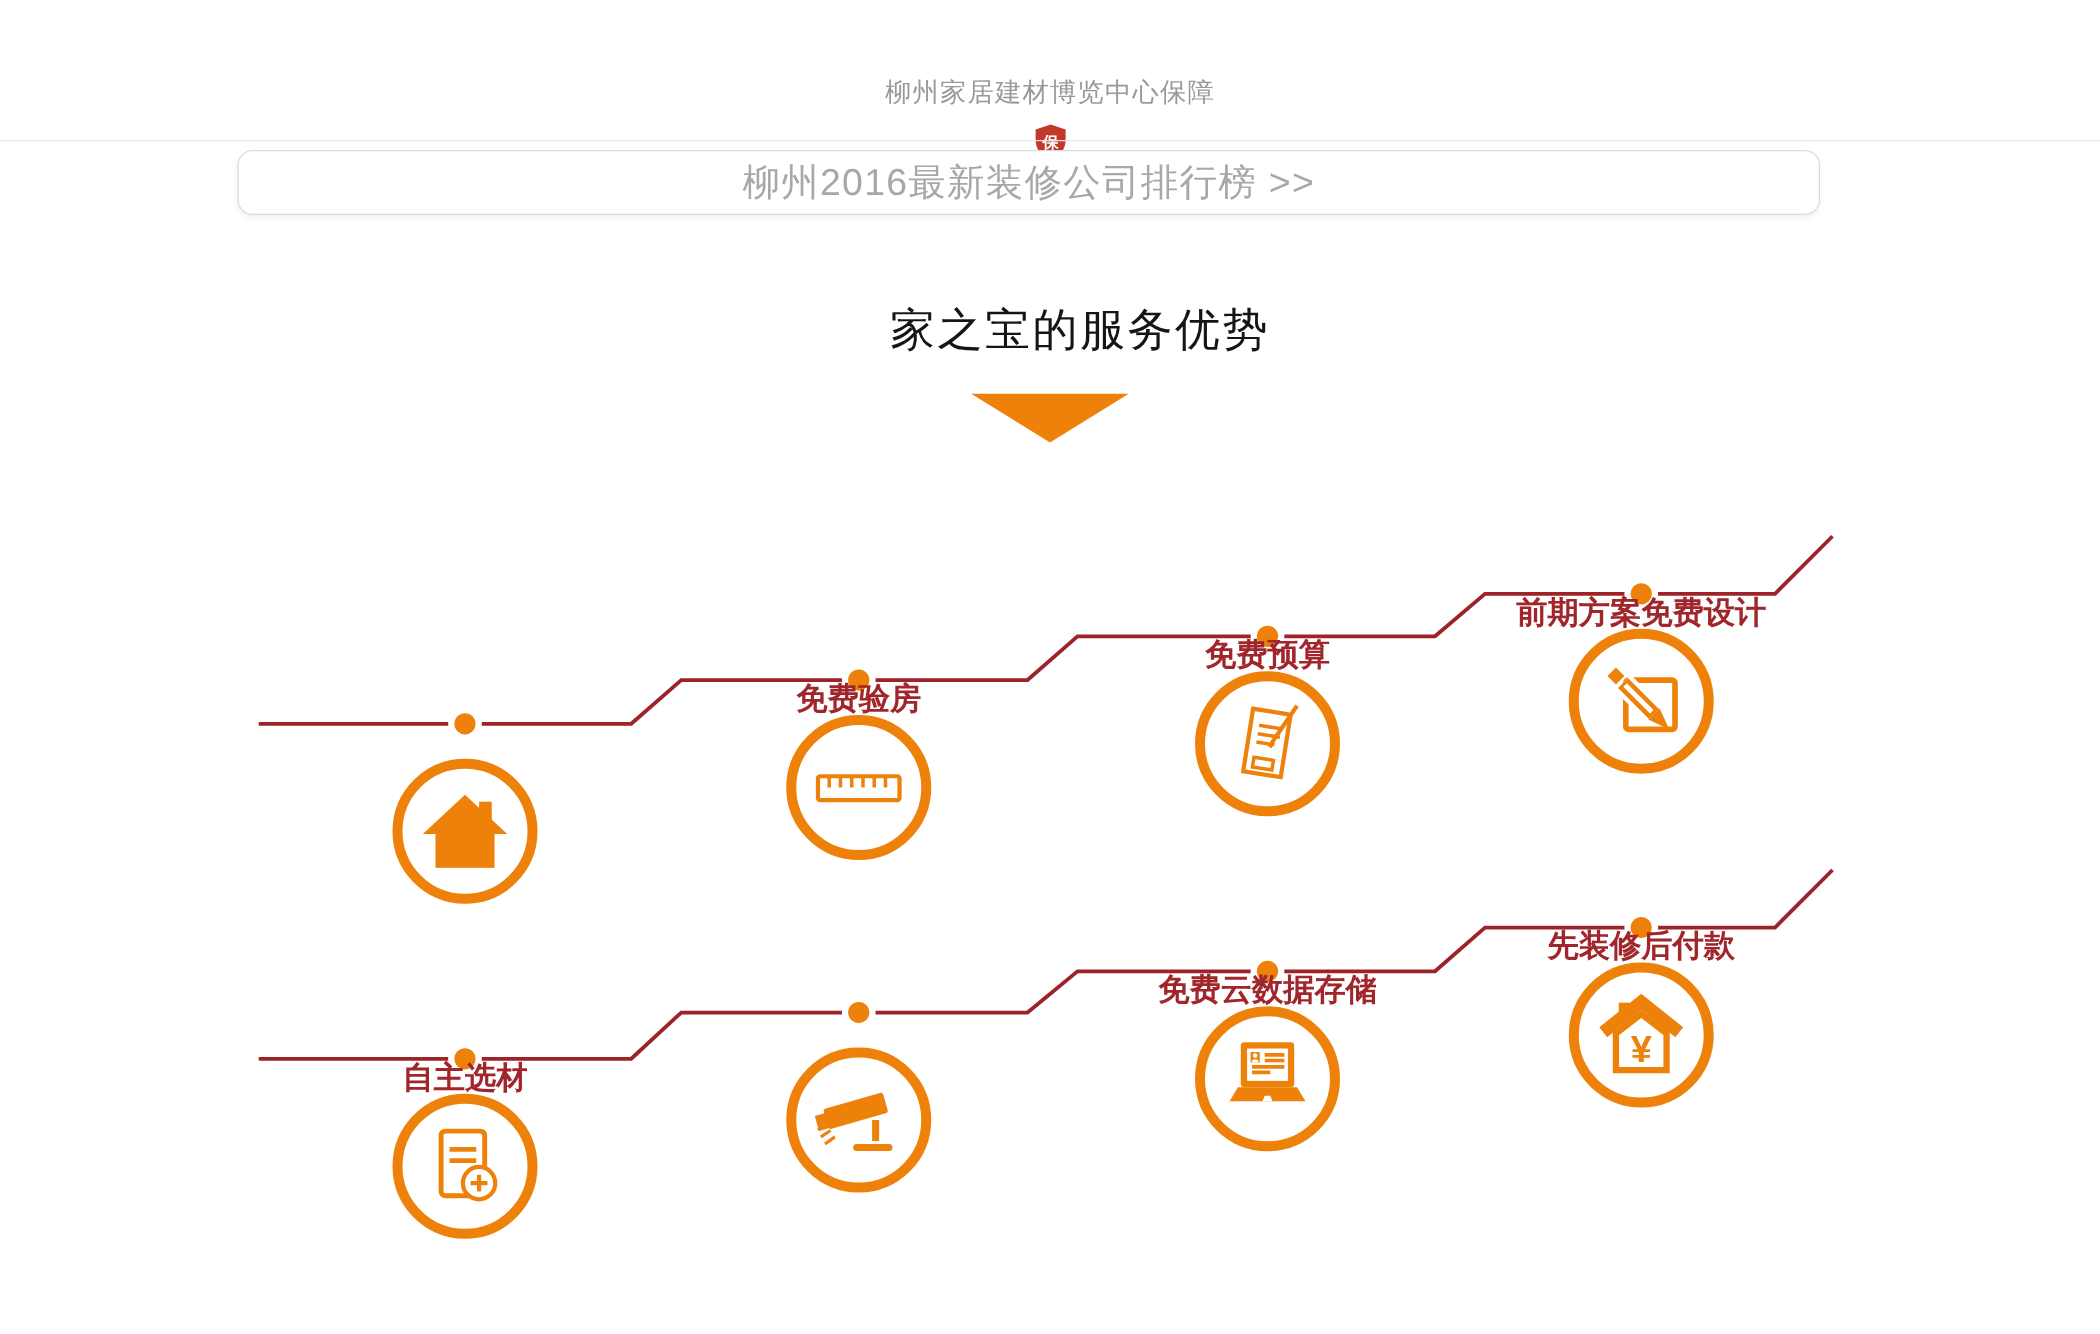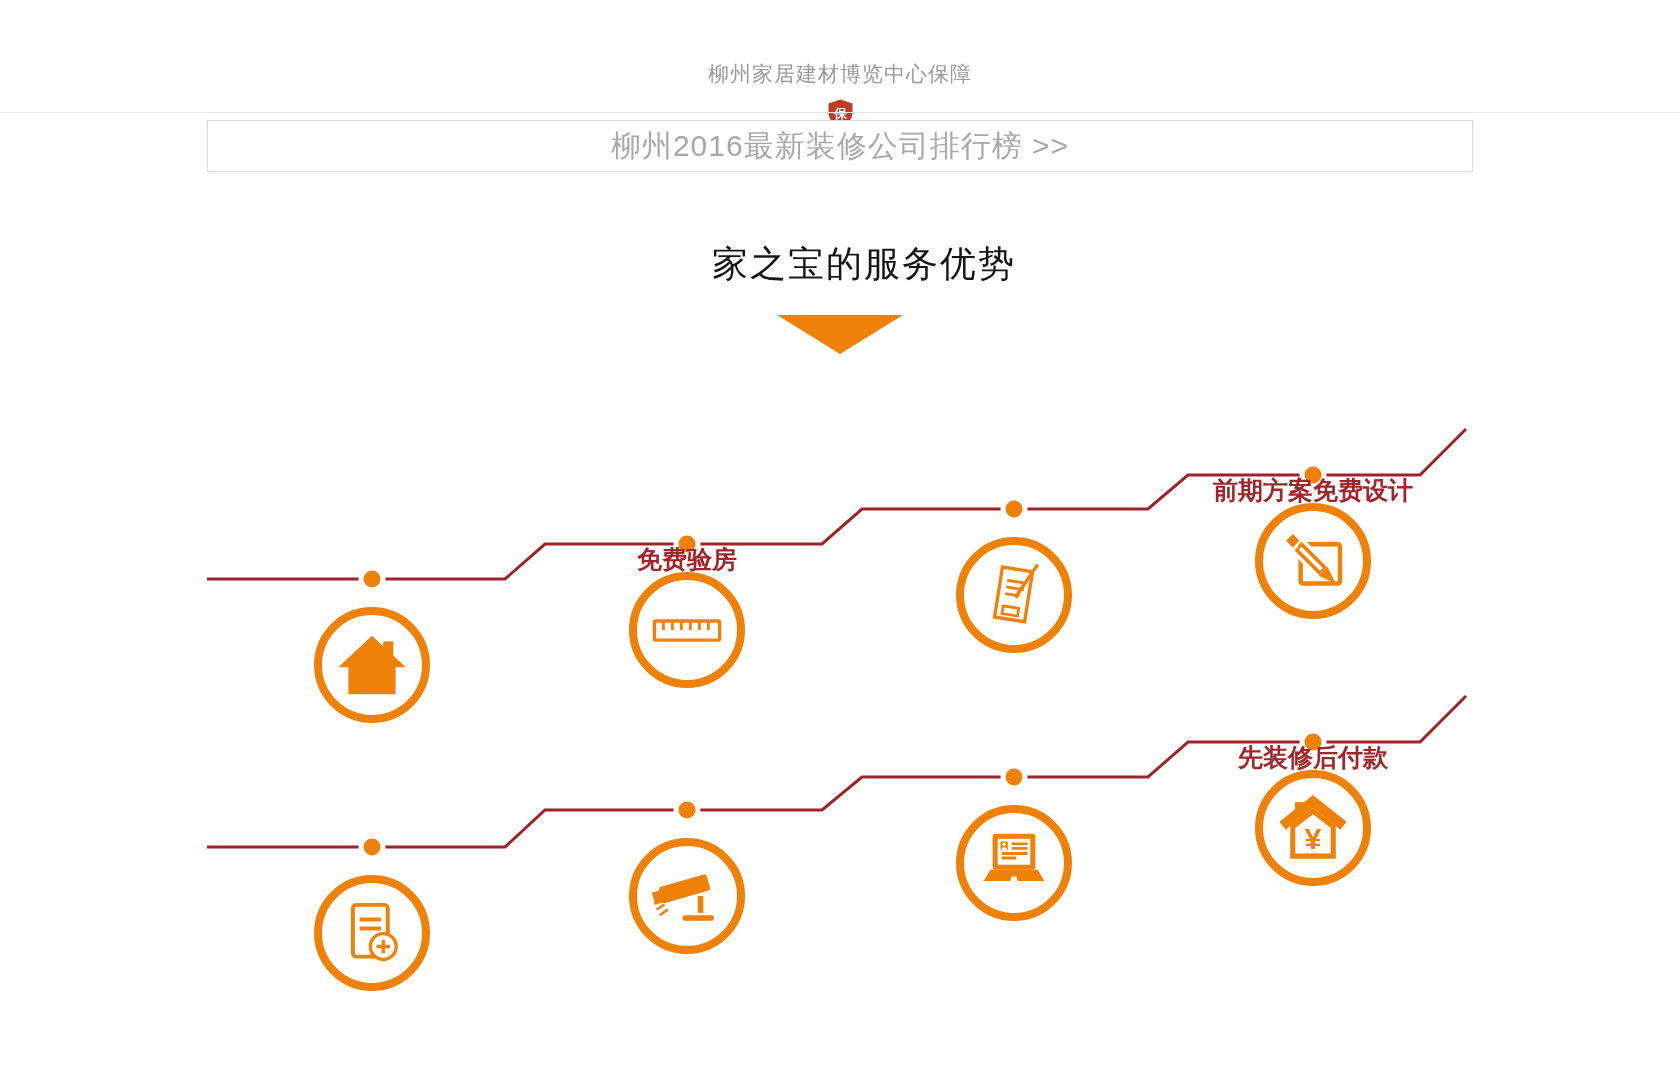--- a/index.html
+++ b/index.html
@@ -6,22 +6,22 @@
   body{font-family:"Liberation Sans","DejaVu Sans",sans-serif;}
   #canvas{position:relative;width:1680px;height:1067px;background:#fff;overflow:hidden;margin:0 auto;}
 
   
   .hdr{position:absolute;top:60px;left:0;width:100%;display:flex;justify-content:center;align-items:center;gap:10px;flex-direction:column;}
   .hdr-text{font-size:21px;color:#999999;letter-spacing:1px;}
   .hdr-badge{width:27px;height:32px;display:block;}
 
   
   .hairline{position:absolute;top:112px;left:0;width:100%;height:1px;background:#e7e7e7;}
-  .banner{position:absolute;left:207px;top:120px;width:1264px;height:50px;background:#fff;
-          border:1px solid #dcdcdc;border-radius:0;box-shadow:0 2px 4px rgba(0,0,0,.06);
+  .banner{position:absolute;left:190px;top:120px;width:1264px;height:50px;background:#fff;
+          border:1px solid #dcdcdc;border-radius:12px;box-shadow:0 2px 4px rgba(0,0,0,.06);
           display:flex;align-items:center;justify-content:center;cursor:pointer;}
   .banner-text{font-size:30px;color:#a8a8a8;letter-spacing:1px;white-space:nowrap;}
 
   
   .sec-title{position:absolute;top:240px;left:0;width:100%;text-align:center;
              font-size:36px;color:#151515;letter-spacing:2px;font-weight:500;margin-left:24px;}
   .tri{position:absolute;top:315px;left:777px;width:0;height:0;
        border-left:63px solid transparent;border-right:63px solid transparent;
        border-top:39px solid #ee8109;}
 
@@ -87,20 +87,21 @@
   </div>
 
   <div class="flow-label" style="left:437px;top:504px">免费验房</div>
   <div class="flow-circle" style="left:629px;top:572px">
     <svg class="icon-svg" viewBox="0 0 64 64">
       <rect x="3" y="24" width="58" height="17" rx="1.5" fill="none" stroke="#ee8109" stroke-width="3"></rect>
       <path d="M11 24 v8 M19 24 v8 M27 24 v8 M35 24 v8 M43 24 v8 M51 24 v8" stroke="#ee8109" stroke-width="2.5" fill="none"></path>
     </svg>
   </div>
 
+  <div class="flow-label" style="left:764px;top:469px">免费预算</div>
   <div class="flow-circle" style="left:956px;top:537px">
     <svg class="icon-svg" viewBox="0 0 64 64">
       <g transform="rotate(9 32 32)" fill="none" stroke="#ee8109">
         <rect x="18" y="9" width="27" height="45" stroke-width="3"></rect>
         <path d="M24 20 h16 M24 26 h16 M24 32 h13" stroke-width="2.5"></path>
         <rect x="24" y="43" width="14" height="7" stroke-width="2.5"></rect>
       </g>
       <path d="M53 5 L36 30 l-2.5 4.5" fill="none" stroke="#ee8109" stroke-width="3"></path>
     </svg>
   </div>
@@ -110,20 +111,21 @@
     <svg class="icon-svg" viewBox="0 0 64 64">
       <rect x="21" y="17" width="35" height="35" rx="2" fill="none" stroke="#ee8109" stroke-width="4"></rect>
       <path d="M19 19 L41 41" stroke="#ffffff" stroke-width="16" fill="none"></path>
       <path d="M19 19 L41 41" stroke="#ee8109" stroke-width="10" fill="none"></path>
       <path d="M20.5 20.5 L39.5 39.5" stroke="#ffffff" stroke-width="3.5" fill="none"></path>
       <polygon points="8,14 14,8 20,14 14,20" fill="#ee8109"></polygon>
       <polygon points="45,37 52,52 37,45" fill="#ee8109"></polygon>
     </svg>
   </div>
 
+  <div class="flow-label" style="left:122px;top:807px">自主选材</div>
   <div class="flow-circle" style="left:314px;top:875px">
     <svg class="icon-svg" viewBox="0 0 64 64">
       <rect x="15" y="7" width="31" height="46" rx="3" fill="none" stroke="#ee8109" stroke-width="3.5"></rect>
       <path d="M21 20 h19 M21 28 h19" stroke="#ee8109" stroke-width="3.5" fill="none"></path>
       <circle cx="42" cy="44" r="11.5" fill="#ffffff" stroke="#ee8109" stroke-width="3"></circle>
       <path d="M36 44 h12 M42 38 v12" stroke="#ee8109" stroke-width="3" fill="none"></path>
     </svg>
   </div>
 
   <div class="flow-circle" style="left:629px;top:838px">
@@ -131,20 +133,21 @@
       <g transform="rotate(-16 30 26)" fill="#ee8109">
         <rect x="8" y="18" width="44" height="15" rx="2"></rect>
         <rect x="1" y="21" width="9" height="11"></rect>
       </g>
       <path d="M3 39 l6 -4 M5 44 l7 -4.5 M8 49 l7 -5" stroke="#ee8109" stroke-width="2.2" fill="none"></path>
       <path d="M44 32 v15" stroke="#ee8109" stroke-width="5" fill="none"></path>
       <rect x="28" y="49" width="28" height="5" rx="2.5" fill="#ee8109"></rect>
     </svg>
   </div>
 
+  <div class="flow-label" style="left:764px;top:737px">免费云数据存储</div>
   <div class="flow-circle" style="left:956px;top:805px">
     <svg class="icon-svg" viewBox="0 0 64 64">
       <rect x="13" y="6" width="38" height="32" rx="2.5" fill="#ee8109"></rect>
       <rect x="17.5" y="10.5" width="29" height="23" fill="#ffffff"></rect>
       <rect x="20" y="13" width="6.5" height="7.5" fill="#ee8109"></rect>
       <circle cx="23.2" cy="15.5" r="1.6" fill="#ffffff"></circle>
       <path d="M20.8 20.5 a2.4 2.4 0 0 1 4.8 0 Z" fill="#ffffff"></path>
       <path d="M30 15 h14 M30 19 h14 M21 23.5 h23 M21 27.5 h13" stroke="#ee8109" stroke-width="2.6" fill="none"></path>
       <polygon points="11,38 53,38 59,48 5,48" fill="#ee8109"></polygon>
       <polygon points="28.5,48 35.5,48 34,44 30,44" fill="#ffffff"></polygon>

